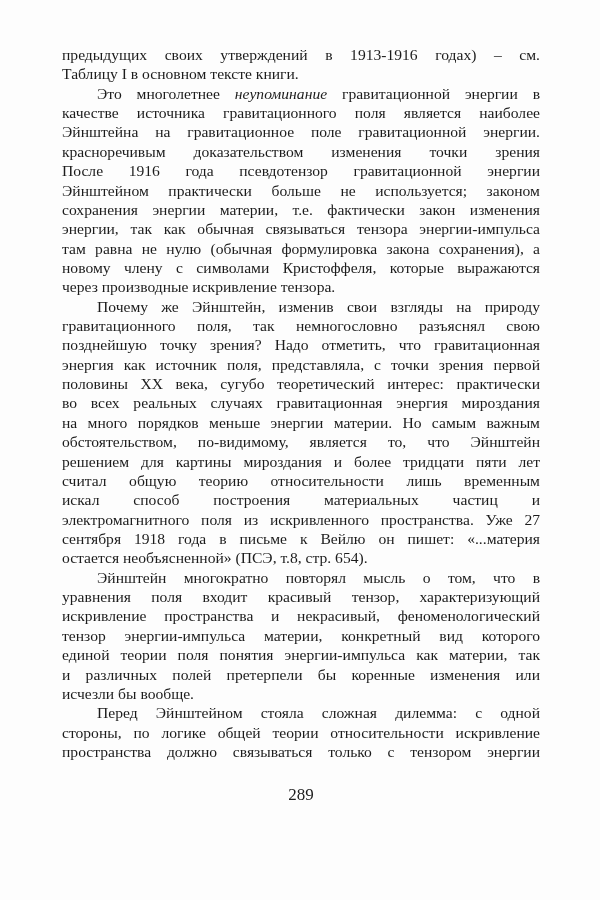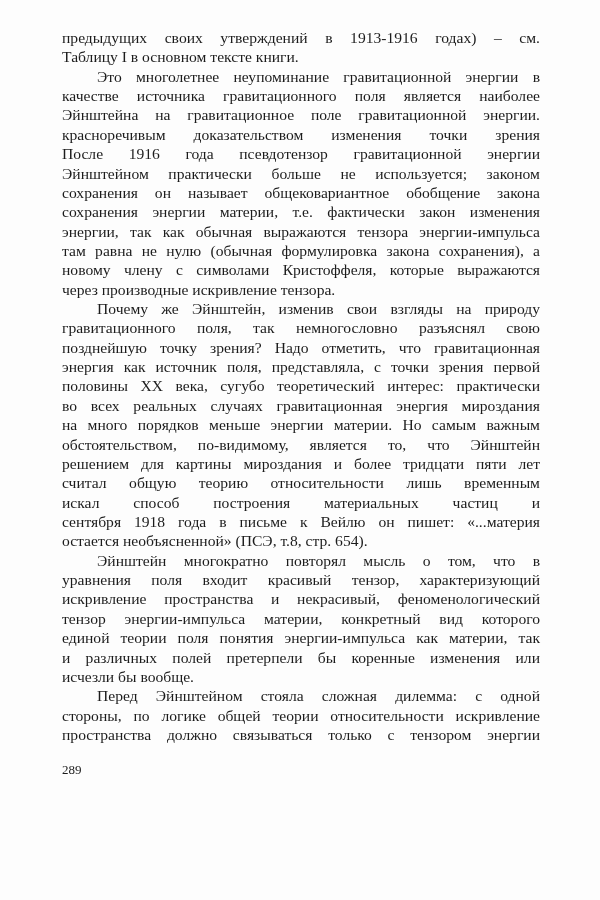--- a/index.html
+++ b/index.html
@@ -8,84 +8,84 @@
     height: 900px;
     background: #fdfdfd;
     font-family: "Liberation Serif", "DejaVu Serif", serif;
     color: #1c1c1c;
     overflow: hidden;
   }
   .page {
     width: 492px;
     height: 900px;
     box-sizing: border-box;
-    padding-top: 28px;
+    padding-top: 45px;
     background: #fdfdfd;
   }
   .text-block {
     margin-left: 62px;
     width: 478px;
     font-size: 15.6px;
     line-height: 19.36px;
   }
   .ln {
     text-align: justify;
     text-align-last: justify;
     white-space: normal;
   }
   .ln.last {
     text-align: right;
     text-align-last: left;
   }
   .ln.ind {
     padding-left: 35px;
   }
-  .it { }
+  .it { font-style: italic; }
   .page-number {
     margin-left: 62px;
     width: 478px;
-    margin-top: 16px;
-    font-size: 13px;
+    margin-top: 24px;
+    font-size: 17px;
     line-height: 19.36px;
-    text-align: left;
+    text-align: center;
   }
 </style>
 </head>
 <body>
 
 <div class="page">
   <div class="text-block">
 
     <div class="ln">предыдущих своих утверждений в 1913-1916 годах) – см.</div>
     <div class="ln last">Таблицу I в основном тексте книги.</div>
 
     <div class="ln ind"><span>Это многолетнее </span><span class="it">неупоминание</span><span> гравитационной энергии в</span></div>
     <div class="ln">качестве источника гравитационного поля является наиболее</div>
     <div class="ln">Эйнштейна на гравитационное поле гравитационной энергии.</div>
     <div class="ln">красноречивым доказательством изменения точки зрения</div>
     <div class="ln">После 1916 года псевдотензор гравитационной энергии</div>
     <div class="ln">Эйнштейном практически больше не используется; законом</div>
-    <div class="ln">сохранения он называет общековариантное обобщение закона</div>
     <div class="ln">сохранения энергии материи, т.е. фактически закон изменения</div>
-    <div class="ln">энергии, так как обычная выражаются тензора энергии-импульса</div>
+    <div class="ln">энергии, так как обычная связываться тензора энергии-импульса</div>
     <div class="ln">там равна не нулю (обычная формулировка закона сохранения), а</div>
     <div class="ln">новому члену с символами Кристоффеля, которые выражаются</div>
     <div class="ln last">через производные искривление тензора.</div>
 
     <div class="ln ind">Почему же Эйнштейн, изменив свои взгляды на природу</div>
     <div class="ln">гравитационного поля, так немногословно разъяснял свою</div>
     <div class="ln">позднейшую точку зрения? Надо отметить, что гравитационная</div>
     <div class="ln">энергия как источник поля, представляла, с точки зрения первой</div>
     <div class="ln">половины XX века, сугубо теоретический интерес: практически</div>
     <div class="ln">во всех реальных случаях гравитационная энергия мироздания</div>
     <div class="ln">на много порядков меньше энергии материи. Но самым важным</div>
     <div class="ln">обстоятельством, по-видимому, является то, что Эйнштейн</div>
     <div class="ln">решением для картины мироздания и более тридцати пяти лет</div>
     <div class="ln">считал общую теорию относительности лишь временным</div>
     <div class="ln">искал способ построения материальных частиц и</div>
+    <div class="ln">электромагнитного поля из искривленного пространства. Уже 27</div>
     <div class="ln">сентября 1918 года в письме к Вейлю он пишет: «...материя</div>
     <div class="ln last">остается необъясненной» (ПСЭ, т.8, стр. 654).</div>
 
     <div class="ln ind">Эйнштейн многократно повторял мысль о том, что в</div>
     <div class="ln">уравнения поля входит красивый тензор, характеризующий</div>
     <div class="ln">искривление пространства и некрасивый, феноменологический</div>
     <div class="ln">тензор энергии-импульса материи, конкретный вид которого</div>
     <div class="ln">единой теории поля понятия энергии-импульса как материи, так</div>
     <div class="ln">и различных полей претерпели бы коренные изменения или</div>
     <div class="ln last">исчезли бы вообще.</div>

